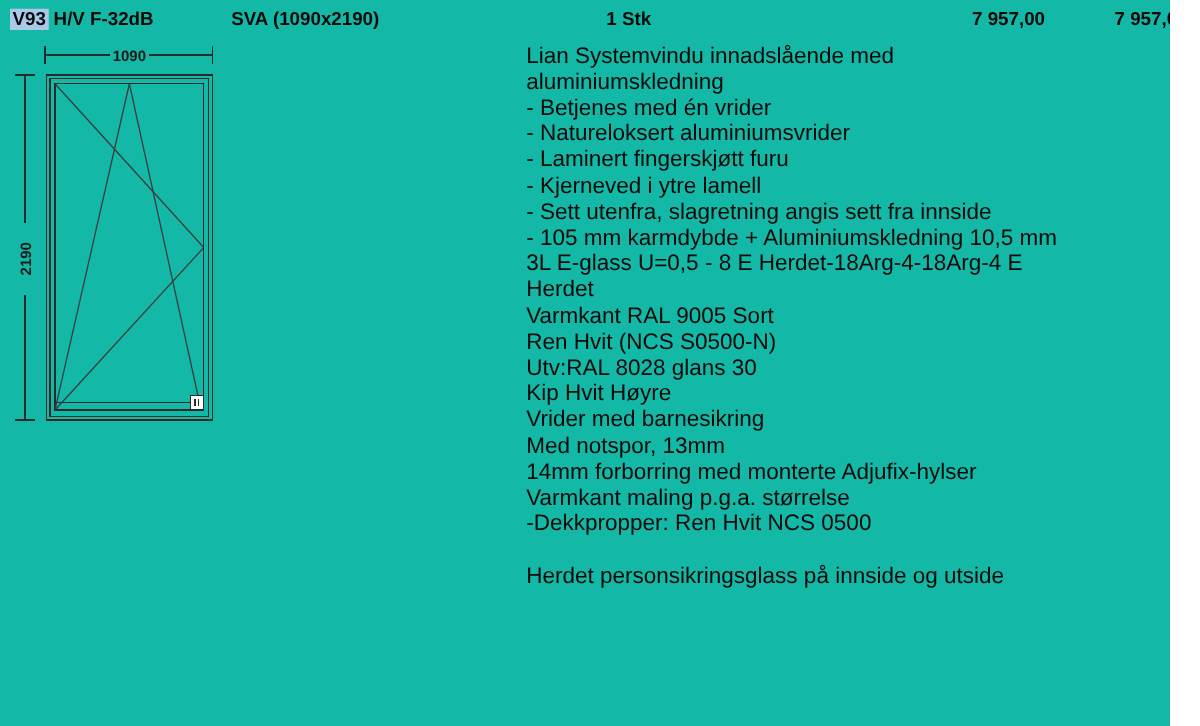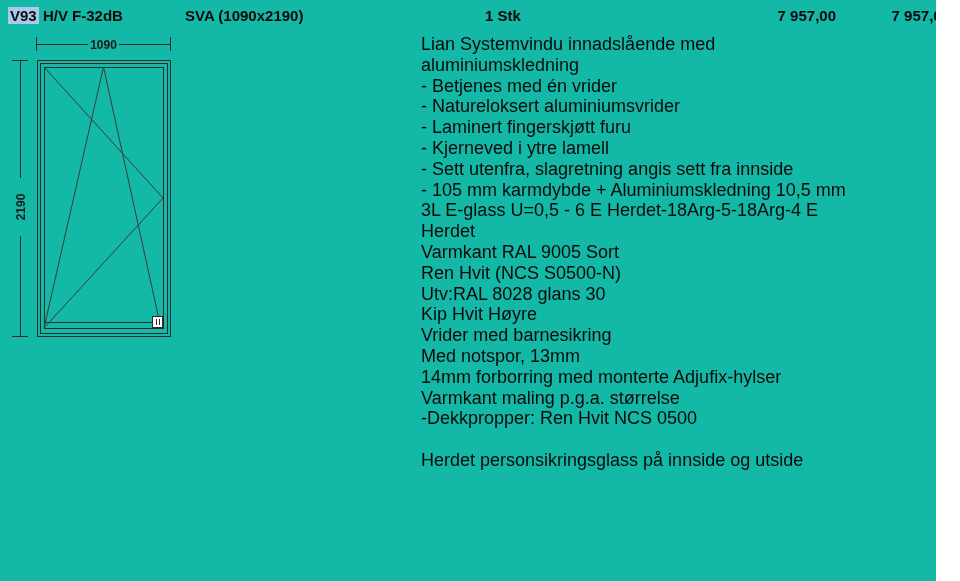--- a/index.html
+++ b/index.html
@@ -116,21 +116,21 @@
 
   <div class="spec">
       <div class="desc-line">Lian Systemvindu innadslående med</div>
       <div class="desc-line">aluminiumskledning</div>
       <div class="desc-line">- Betjenes med én vrider</div>
       <div class="desc-line">- Natureloksert aluminiumsvrider</div>
       <div class="desc-line">- Laminert fingerskjøtt furu</div>
       <div class="desc-line">- Kjerneved i ytre lamell</div>
       <div class="desc-line">- Sett utenfra, slagretning angis sett fra innside</div>
       <div class="desc-line">- 105 mm karmdybde + Aluminiumskledning 10,5 mm</div>
-      <div class="desc-line">3L E-glass U=0,5 - 6 E Herdet-18Arg-5-18Arg-4 E</div>
+      <div class="desc-line">3L E-glass U=0,5 - 8 E Herdet-18Arg-4-18Arg-4 E</div>
       <div class="desc-line">Herdet</div>
       <div class="desc-line">Varmkant RAL 9005 Sort</div>
       <div class="desc-line">Ren Hvit (NCS S0500-N)</div>
       <div class="desc-line">Utv:RAL 8028 glans 30</div>
       <div class="desc-line">Kip Hvit Høyre</div>
       <div class="desc-line">Vrider med barnesikring</div>
       <div class="desc-line">Med notspor, 13mm</div>
       <div class="desc-line">14mm forborring med monterte Adjufix-hylser</div>
       <div class="desc-line">Varmkant maling p.g.a. størrelse</div>
       <div class="desc-line">-Dekkpropper: Ren Hvit NCS 0500</div>

